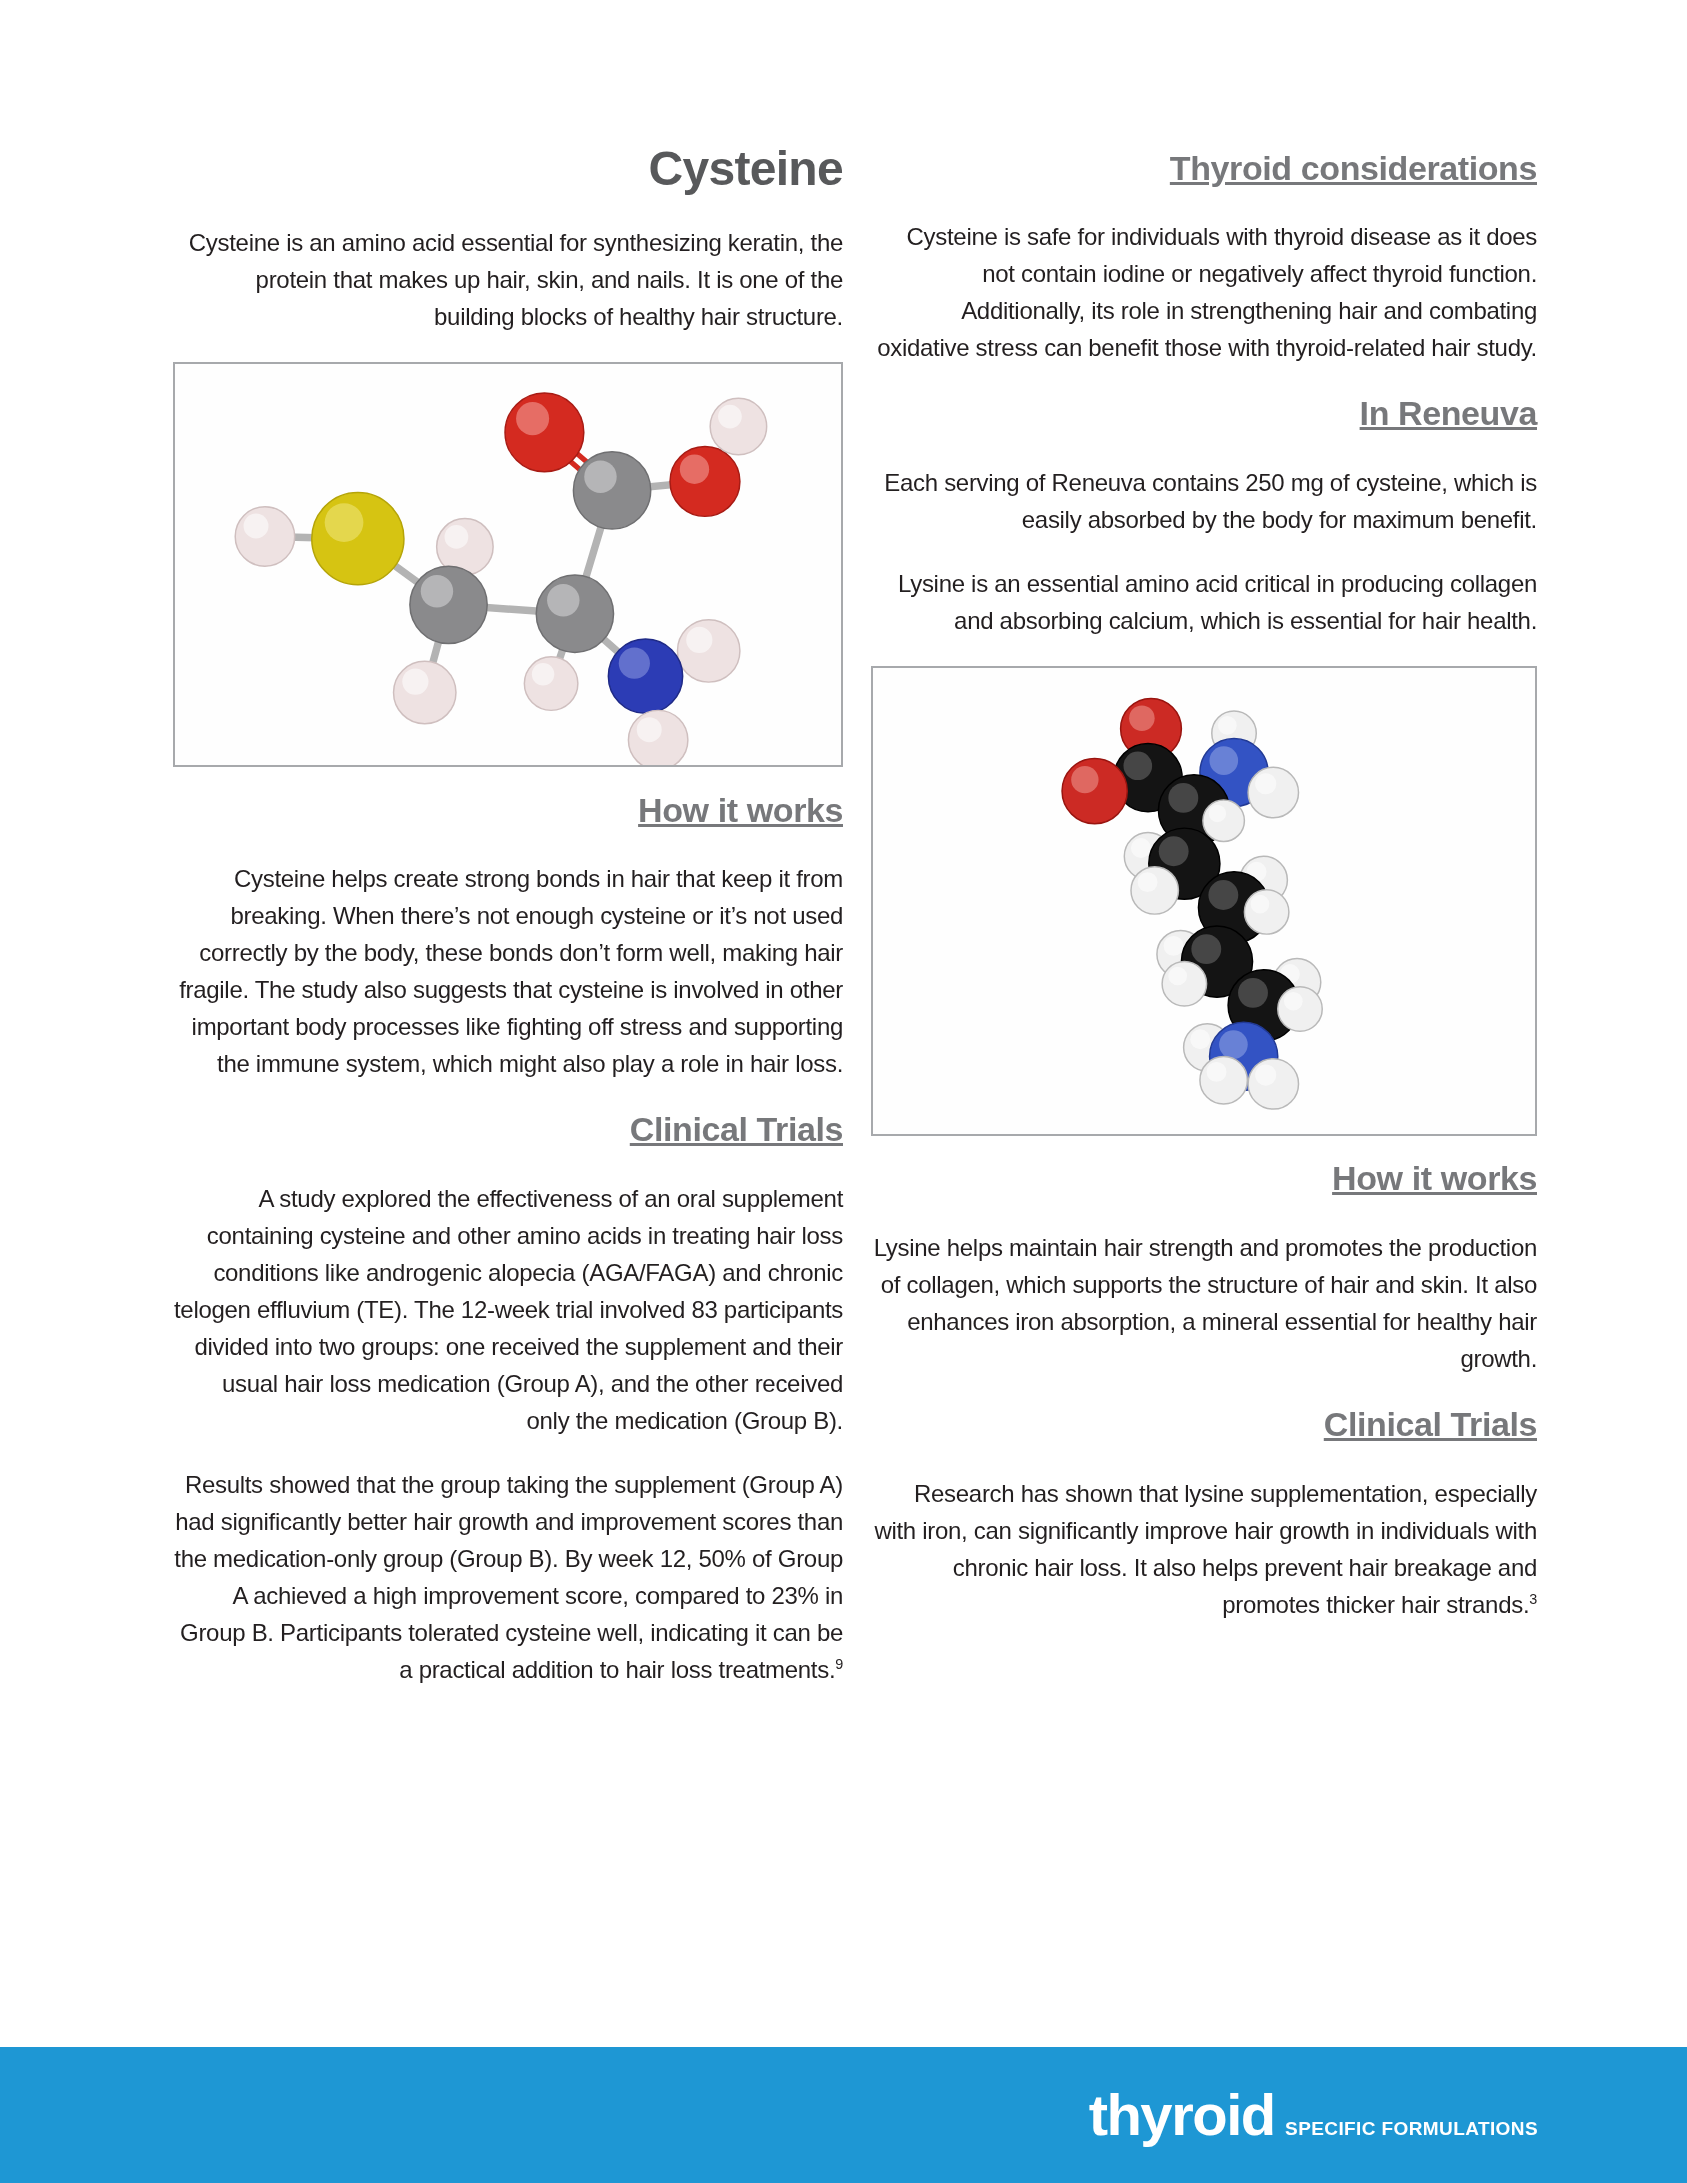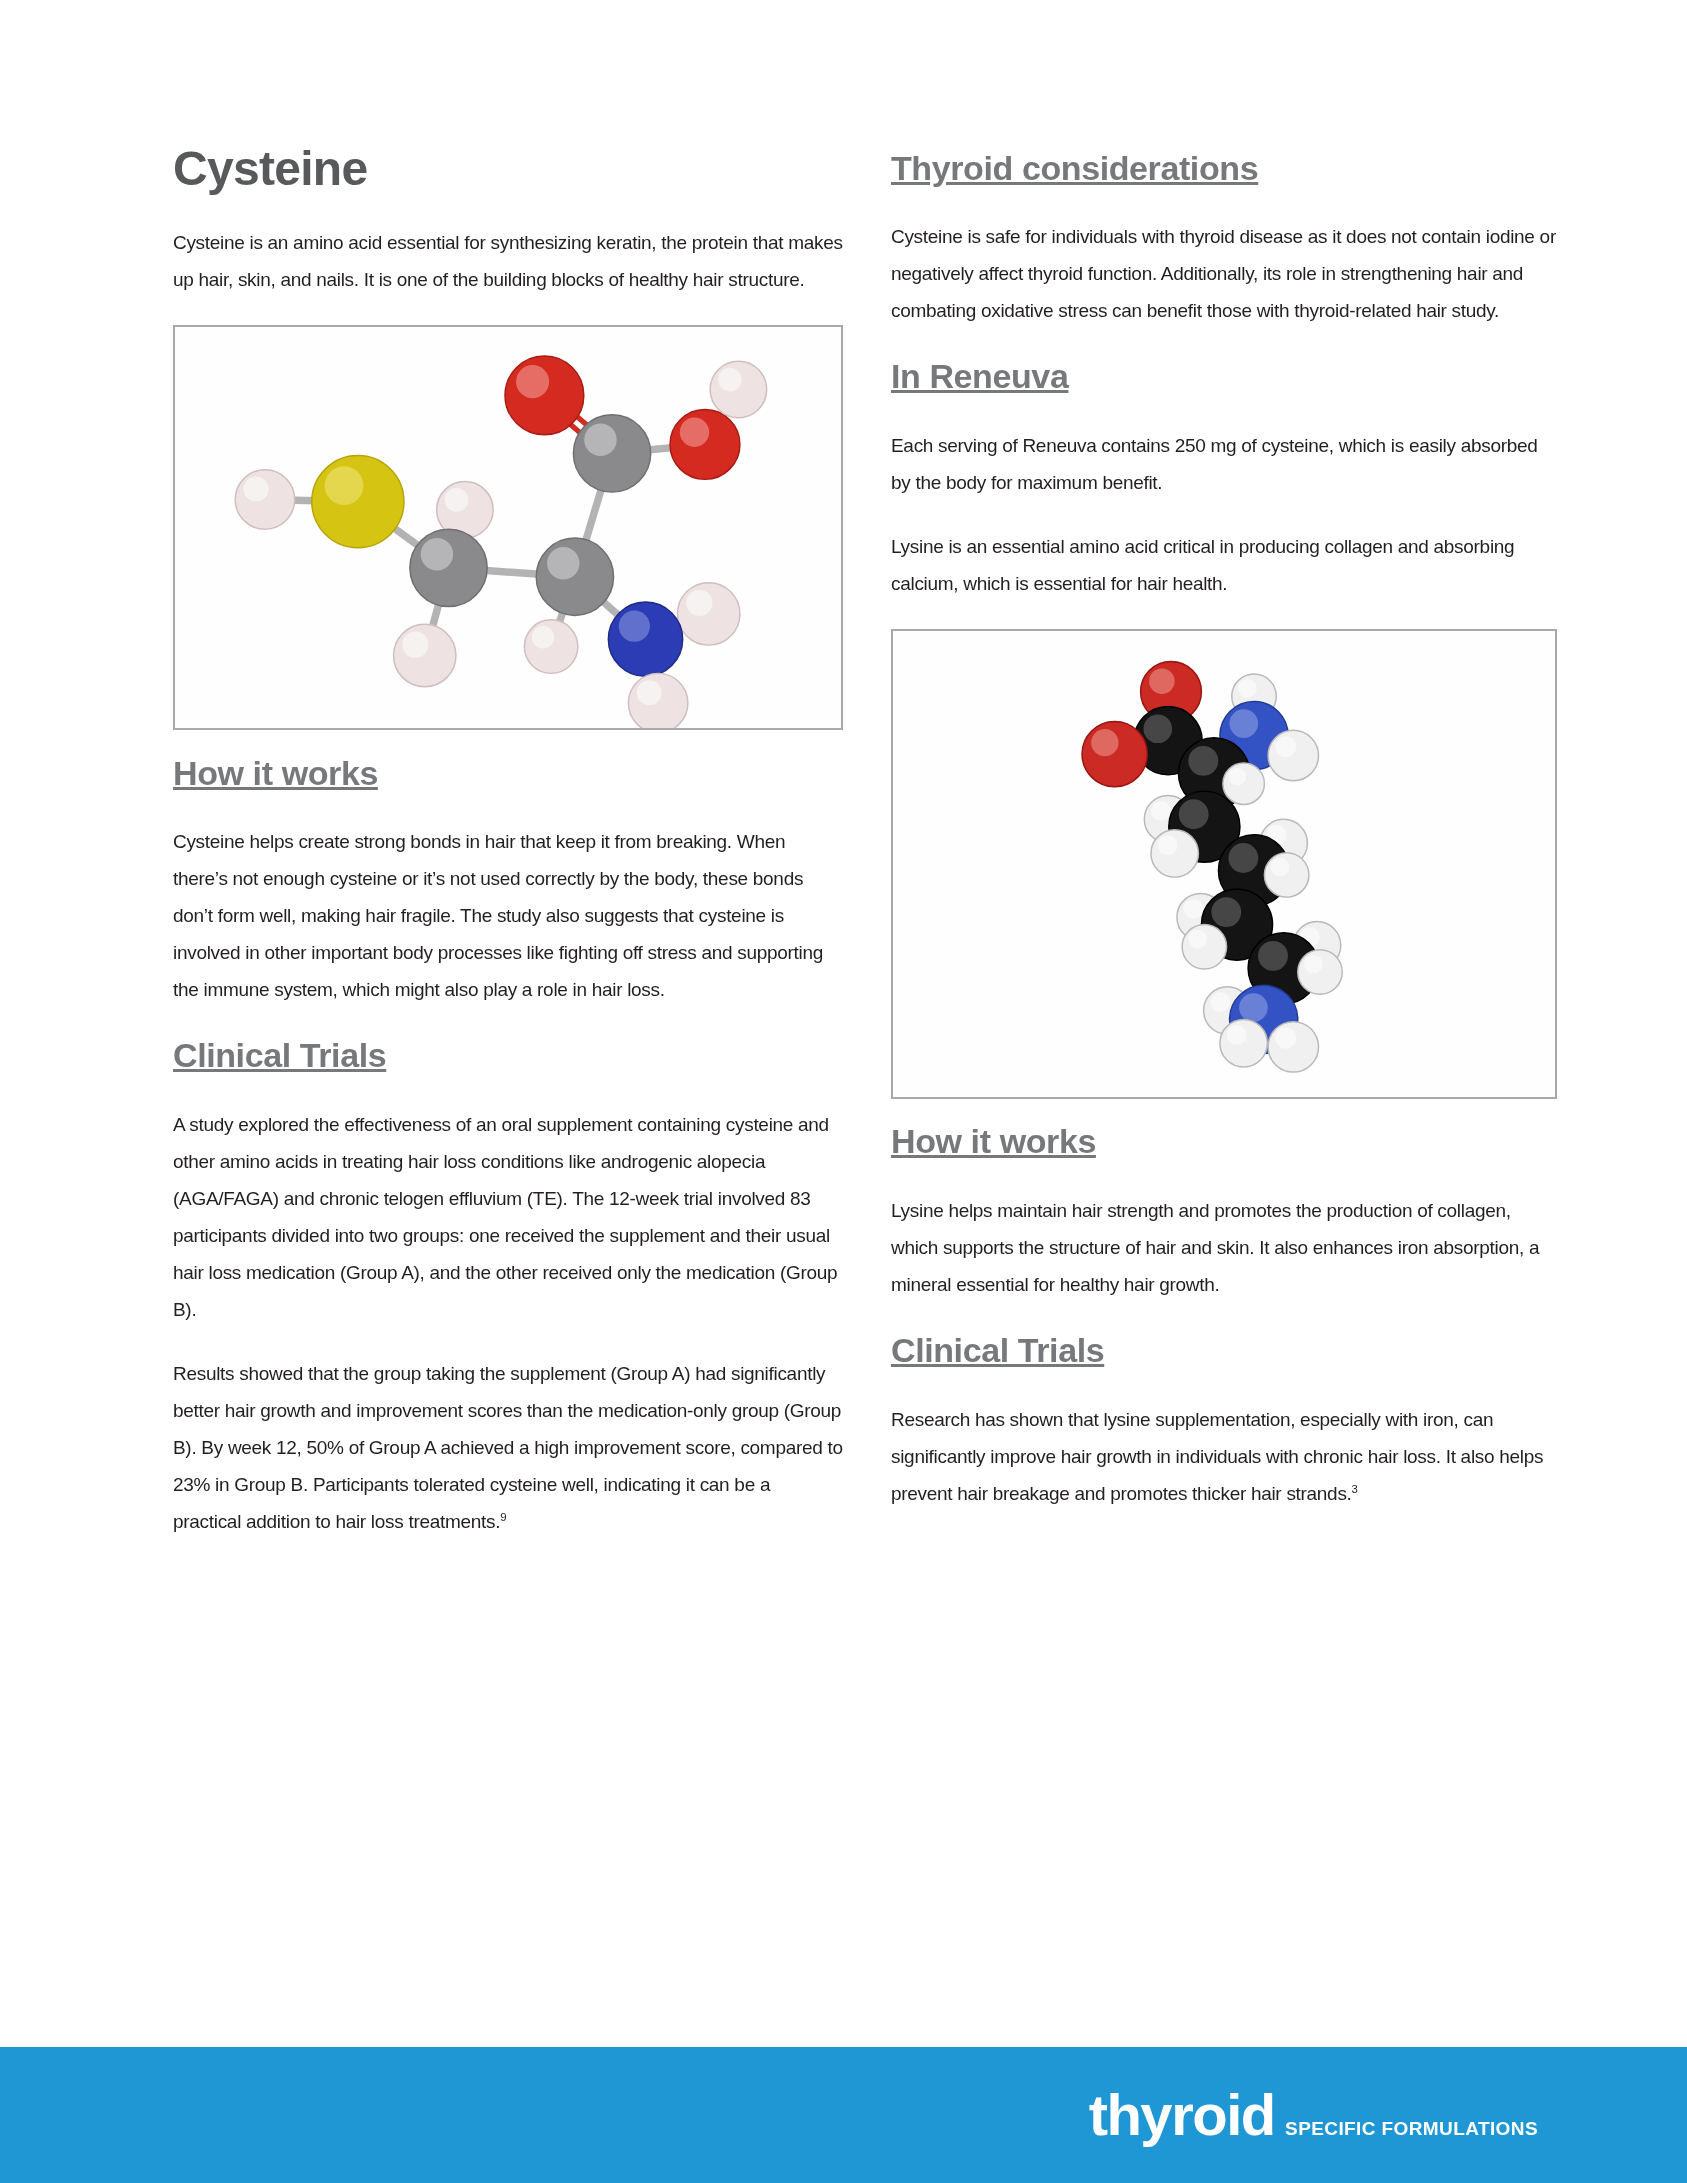--- a/index.html
+++ b/index.html
@@ -17,21 +17,22 @@
     font-family:"Liberation Sans","DejaVu Sans",sans-serif;
     color:var(--body-ink);
     position:relative;
     overflow:hidden;
   }
   .columns{
     position:absolute;
     left:173px;top:143px;
     width:1389px;
     display:flex;
-    gap:48px;
+    gap:28px;
+    text-align:right;
   }
   .col{width:670px;}
   .col-right{width:666px;}
   h1{
     font-size:48px;
     line-height:1.1;
     font-weight:700;
     color:var(--h1-gray);
     letter-spacing:-0.7px;
     margin:0 0 28px 0;
@@ -40,21 +41,21 @@
     font-size:34px;
     line-height:1.2;
     font-weight:700;
     color:var(--h2-gray);
     letter-spacing:-0.4px;
     margin:22.4px 0 30px 0;
     text-decoration:underline;
   }
   .col > h2:first-child{margin-top:4.5px;}
   p{
-    font-size:19px;
+    font-size:24px;
     line-height:37px;
     letter-spacing:-0.3px;
     margin:0 0 27px 0;
   }
   sup{
     font-size:60%;
     vertical-align:super;
     line-height:0;
   }
   figure{

